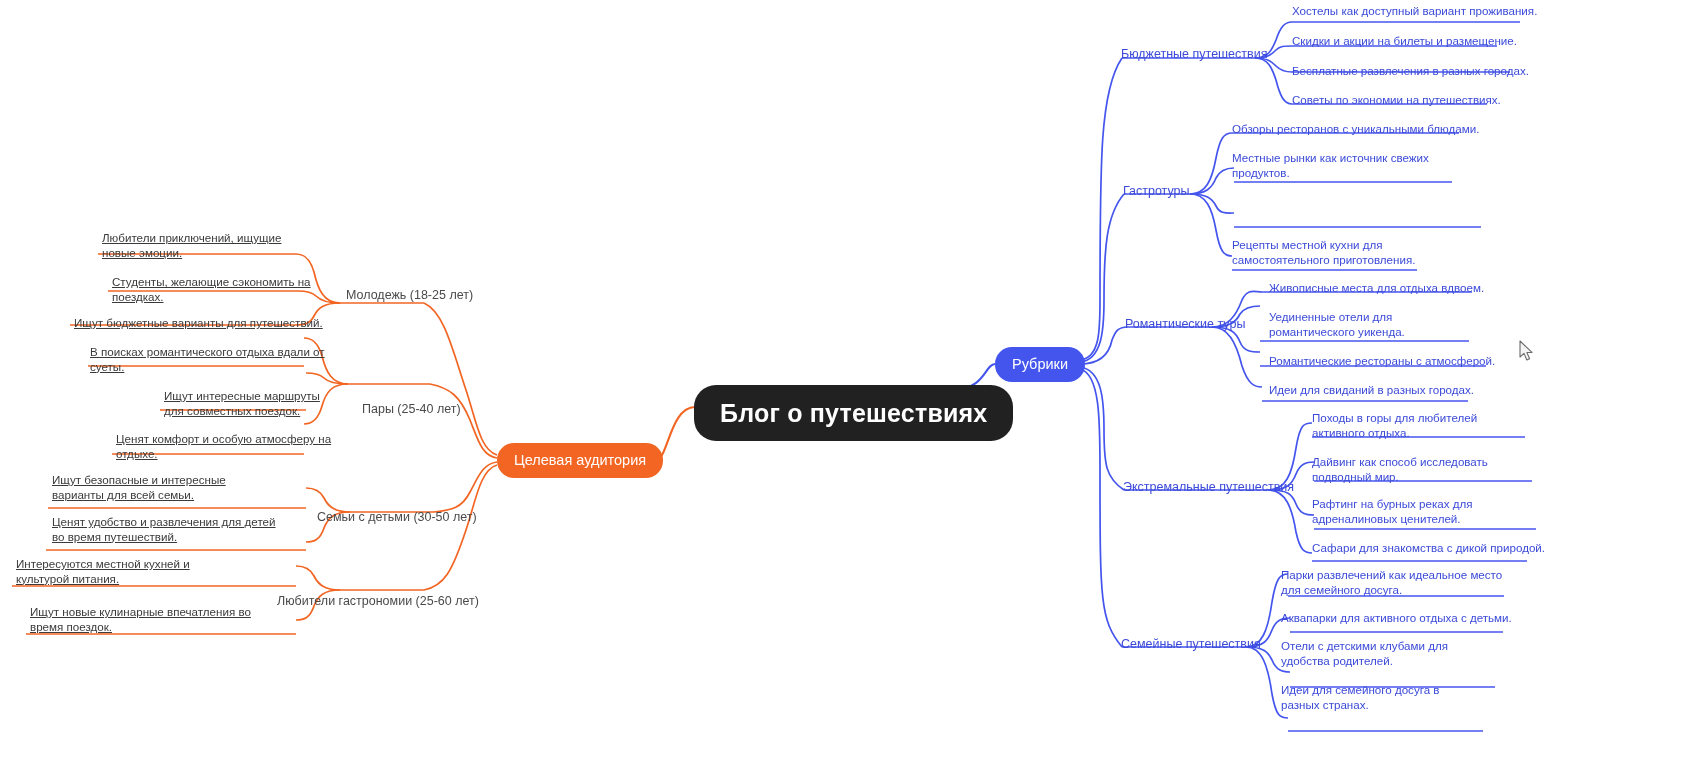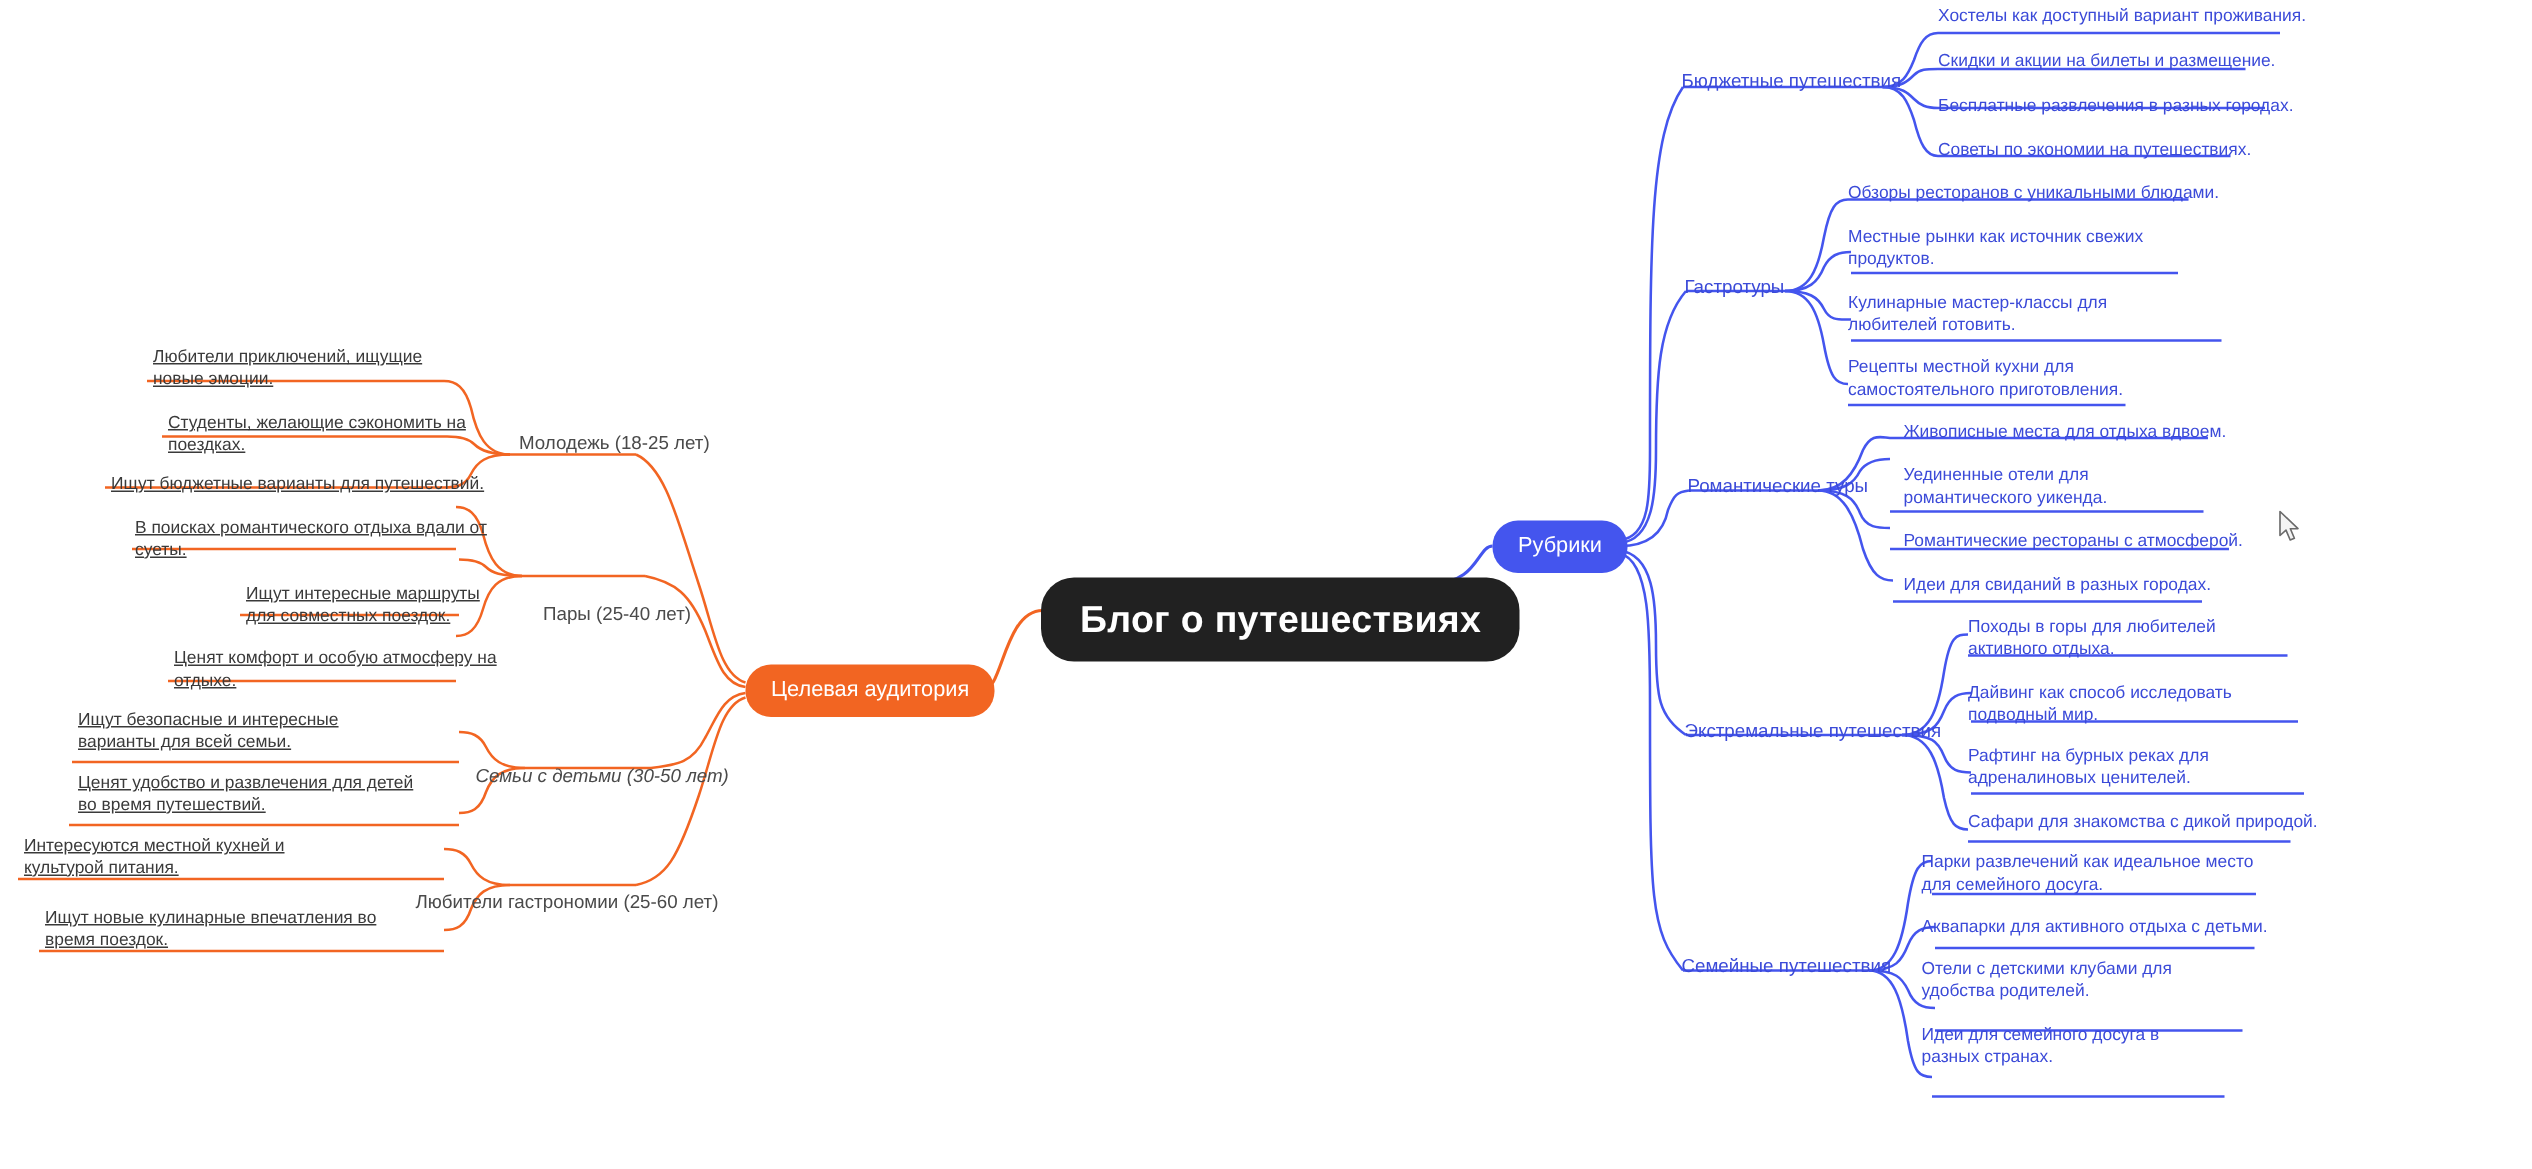--- a/index.html
+++ b/index.html
@@ -191,21 +191,20 @@
   <div class="node l2 blue" style="left:1123px; top:480px;">Экстремальные путешествия</div>
   <div class="node l2 blue" style="left:1121px; top:637px;">Семейные путешествия</div>
 
   <div class="node leaf blue" style="left:1292px; top:4px; width:250px;">Хостелы как доступный вариант проживания.</div>
   <div class="node leaf blue" style="left:1292px; top:34px; width:250px;">Скидки и акции на билеты и размещение.</div>
   <div class="node leaf blue" style="left:1292px; top:64px; width:250px;">Бесплатные развлечения в разных городах.</div>
   <div class="node leaf blue" style="left:1292px; top:93px; width:250px;">Советы по экономии на путешествиях.</div>
 
   <div class="node leaf blue" style="left:1232px; top:122px; width:250px;">Обзоры ресторанов с уникальными блюдами.</div>
   <div class="node leaf blue" style="left:1232px; top:151px; width:216px;">Местные рынки как источник свежих продуктов.</div>
-  <div class="node leaf blue" style="left:1232px; top:195px; width:222px;">Кулинарные мастер-классы для любителей готовить.</div>
   <div class="node leaf blue" style="left:1232px; top:238px; width:192px;">Рецепты местной кухни для самостоятельного приготовления.</div>
 
   <div class="node leaf blue" style="left:1269px; top:281px; width:250px;">Живописные места для отдыха вдвоем.</div>
   <div class="node leaf blue" style="left:1269px; top:310px; width:208px;">Уединенные отели для романтического уикенда.</div>
   <div class="node leaf blue" style="left:1269px; top:354px; width:250px;">Романтические рестораны с атмосферой.</div>
   <div class="node leaf blue" style="left:1269px; top:383px; width:250px;">Идеи для свиданий в разных городах.</div>
 
   <div class="node leaf blue" style="left:1312px; top:411px; width:214px;">Походы в горы для любителей активного отдыха.</div>
   <div class="node leaf blue" style="left:1312px; top:455px; width:222px;">Дайвинг как способ исследовать подводный мир.</div>
   <div class="node leaf blue" style="left:1312px; top:497px; width:196px;">Рафтинг на бурных реках для адреналиновых ценителей.</div>
@@ -213,21 +212,21 @@
 
   <div class="node leaf blue" style="left:1281px; top:568px; width:228px;">Парки развлечений как идеальное место для семейного досуга.</div>
   <div class="node leaf blue" style="left:1281px; top:611px; width:250px;">Аквапарки для активного отдыха с детьми.</div>
   <div class="node leaf blue" style="left:1281px; top:639px; width:206px;">Отели с детскими клубами для удобства родителей.</div>
   <div class="node pill orange" style="left:497px; top:443px;">Целевая аудитория</div>
 
   <div class="node leaf blue" style="left:1281px; top:683px; width:192px;">Идеи для семейного досуга в разных странах.</div>
 
   <div class="node l2 orange" style="left:346px; top:288px;">Молодежь (18-25 лет)</div>
   <div class="node l2 orange" style="left:362px; top:402px;">Пары (25-40 лет)</div>
-  <div class="node l2 orange" style="left:317px; top:510px;font-style:italic;">Семьи с детьми (30-50 лет)</div>
+  <div class="node l2 orange" style="left:317px; top:510px;">Семьи с детьми (30-50 лет)</div>
   <div class="node l2 orange" style="left:277px; top:594px;">Любители гастрономии (25-60 лет)</div>
 
   <div class="node leaf orange" style="left:102px; top:231px; width:206px;">Любители приключений, ищущие новые эмоции.</div>
   <div class="node leaf orange" style="left:112px; top:275px; width:200px;">Студенты, желающие сэкономить на поездках.</div>
   <div class="node leaf orange" style="left:74px; top:316px; width:250px;">Ищут бюджетные варианты для путешествий.</div>
 
   <div class="node leaf orange" style="left:90px; top:345px; width:236px;">В поисках романтического отдыха вдали от суеты.</div>
   <div class="node leaf orange" style="left:164px; top:389px; width:160px;">Ищут интересные маршруты для совместных поездок.</div>
   <div class="node leaf orange" style="left:116px; top:432px; width:216px;">Ценят комфорт и особую атмосферу на отдыхе.</div>
 

